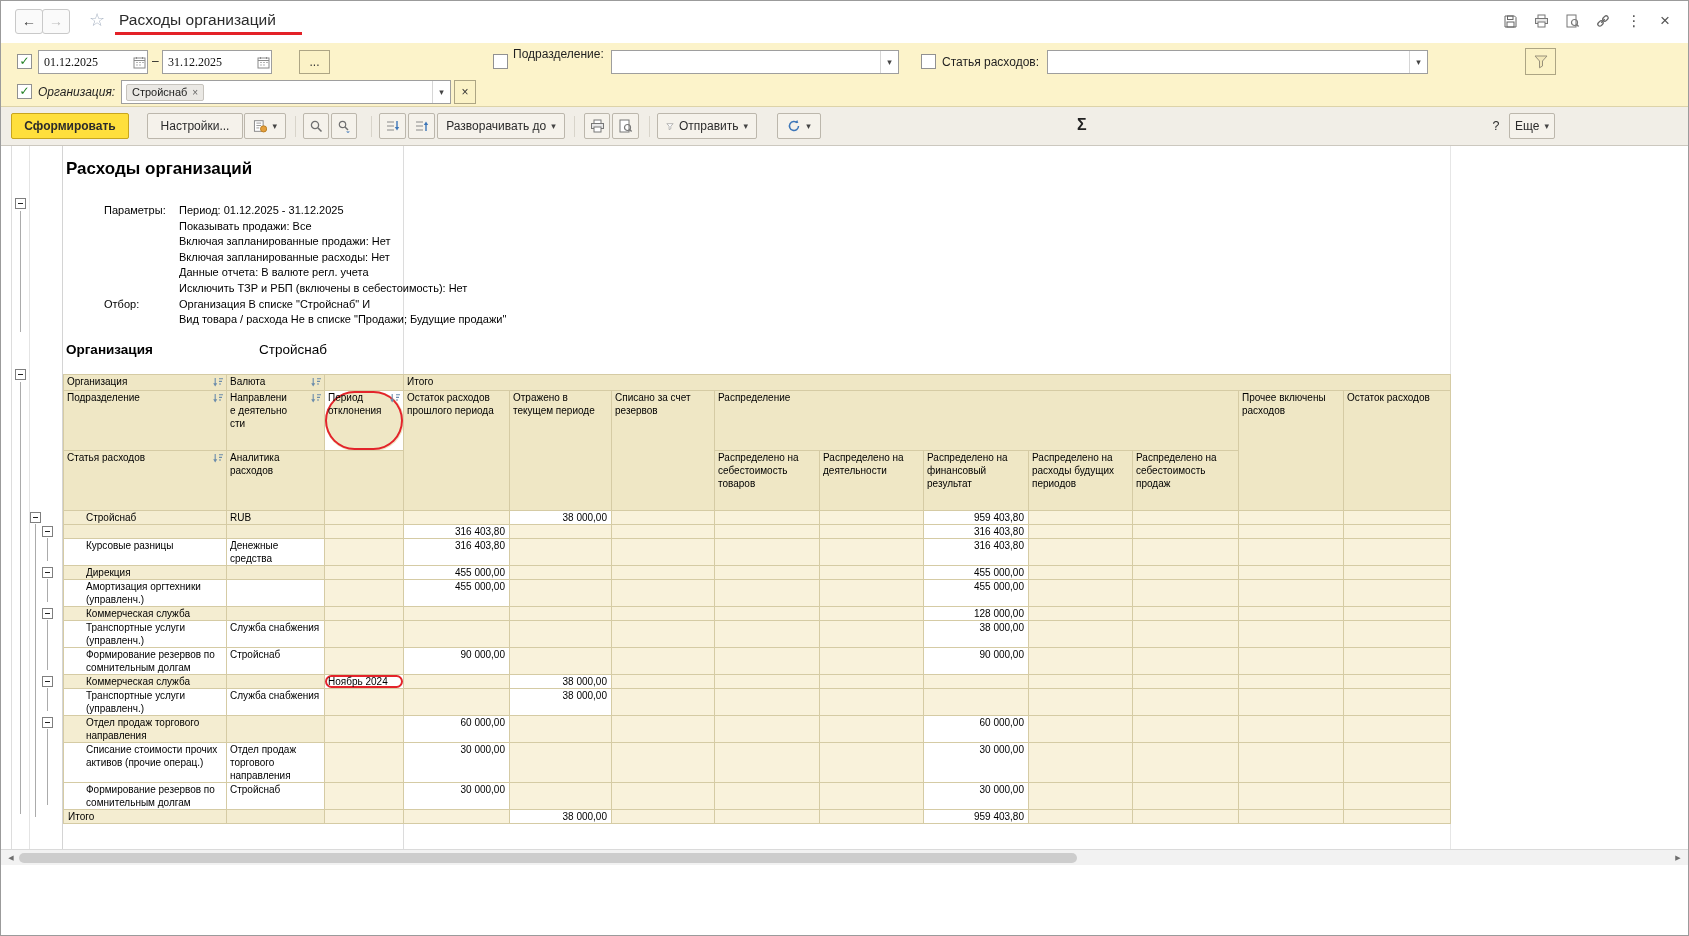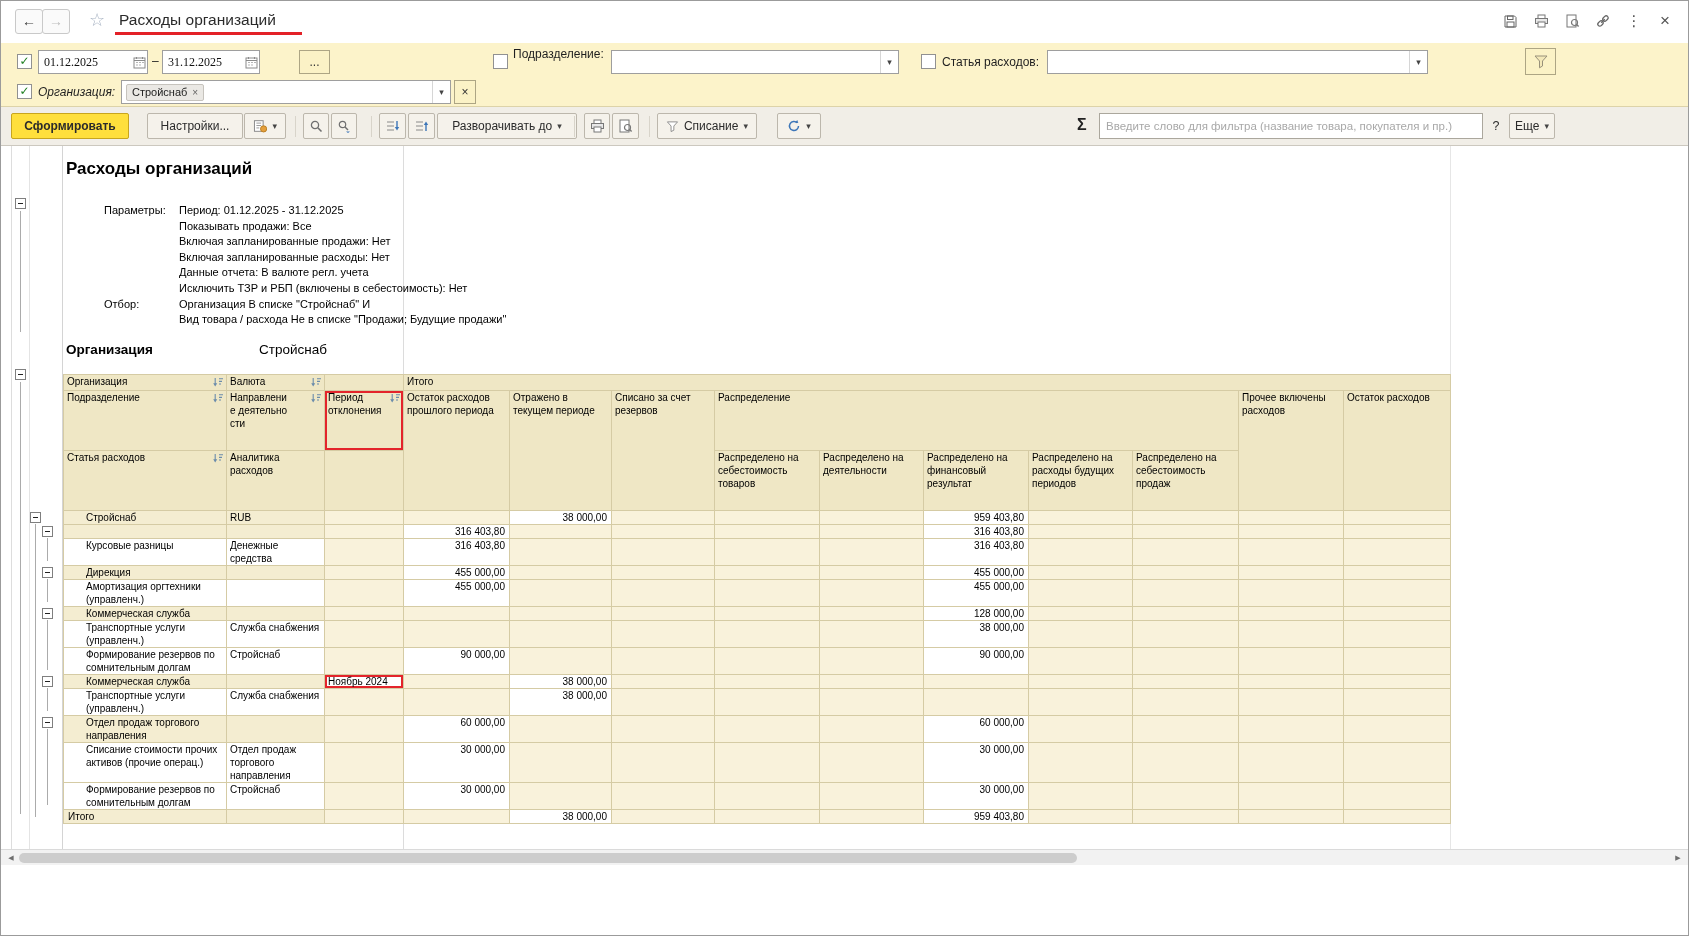--- a/index.html
+++ b/index.html
@@ -38,21 +38,21 @@
 
 #toolbar{position:absolute;left:0;top:106px;width:100%;height:39px;background:#F1EEE7;border-bottom:1px solid #CCC8BF;}
 .tbtn{position:absolute;top:6px;height:26px;border:1px solid #BCB7AC;background:#F5F2EB;border-radius:2px;display:flex;align-items:center;justify-content:center;gap:5px;font-size:12px;color:#2b2b2b;padding:0 8px;}
 #btn-generate{left:10px;width:118px;background:#FFDF3C;border-color:#C8A51E;font-weight:bold;}
 #btn-settings{left:146px;width:96px;}
 #btn-variants{left:243px;width:42px;}
 #btn-search{left:302px;width:26px;padding:0;}
 #btn-search-next{left:330px;width:26px;padding:0;}
 #btn-expand-rows{left:378px;width:27px;padding:0;}
 #btn-collapse-rows{left:407px;width:27px;padding:0;}
-#btn-expand-to{left:436px;width:140px;}
+#btn-expand-to{left:436px;width:128px;}
 #btn-print{left:583px;width:26px;padding:0;}
 #btn-preview{left:611px;width:27px;padding:0;}
 #btn-send{left:656px;width:100px;}
 #btn-refresh{left:776px;width:44px;}
 .sep{position:absolute;top:9px;width:1px;height:21px;background:#D8D4CA;}
 #sigma{position:absolute;left:1076px;top:9px;font-size:16px;font-weight:bold;color:#222;}
 #filter-input{position:absolute;left:1098px;top:6px;width:384px;height:26px;border:1px solid #ABA79D;background:#fff;font-size:11.5px;padding:0 6px;font-family:inherit;color:#333;}
 #filter-input::placeholder{color:#a8a8a8;}
 #btn-help{left:1486px;width:18px;padding:0;border:none;background:transparent;font-size:12.5px;}
 #btn-more{left:1508px;width:46px;}
@@ -84,21 +84,21 @@
 .hs{padding-right:14px !important;}
 .sort{position:absolute;right:2px;top:2px;}
 .narrow{display:inline-block;width:58px;word-break:break-all;}
 tbody .c-name{padding-left:22px !important;}
 tbody tr.r-t .c-name{padding-left:4px !important;}
 .num{text-align:right;padding-right:4px !important;}
 .empty{background:#F9F2DB;}
 .filled{background:#fff;}
 .t-tan{background:#F4EDD1;}
 .t-white{background:#fff;}
-.red-box{box-shadow:inset 0 0 0 2px #E3242B;}
+.red-box{box-shadow:inset 0 0 0 2px #E3242B;border-radius:30px;}
 
 
 #hscroll{position:absolute;left:0;top:848px;width:100%;height:16px;background:#F2F2F2;border-top:1px solid #DADADA;}
 .sc-btn{position:absolute;top:0;width:16px;height:15px;font-size:7px;line-height:15px;text-align:center;color:#6e6e6e;}
 #sc-left{left:2px;}
 #sc-right{right:2px;}
 #sc-thumb{position:absolute;left:18px;top:3px;width:1058px;height:10px;background:#CDCDCD;border-radius:5px;}
 </style>
 </head>
 <body>
@@ -156,21 +156,21 @@
       <input class="tfield" style="position: relative; width: 110px;" value="01.12.2025">
       <span class="cal"><svg width="13" height="13" viewBox="0 0 13 13">
             <rect x="1" y="2" width="11" height="10" fill="#fff" stroke="#8a8a8a"></rect>
             <path d="M1 4.5h11" stroke="#8a8a8a"></path>
             <path d="M3.5 1v2M9.5 1v2" stroke="#8a8a8a"></path>
             <path d="M3 6.5h2M6 6.5h2M9 6.5h2M3 9h2M6 9h2" stroke="#b5b5b5"></path>
           </svg></span>
     </div>
     <span class="flabel" style="left:151px;top:11px;">–</span>
     <div class="fwrap" style="left:161px;top:7px;">
-      <input class="tfield" style="position: relative; width: 98px;" value="31.12.2025">
+      <input class="tfield" style="position: relative; width: 110px;" value="31.12.2025">
       <span class="cal"><svg width="13" height="13" viewBox="0 0 13 13">
             <rect x="1" y="2" width="11" height="10" fill="#fff" stroke="#8a8a8a"></rect>
             <path d="M1 4.5h11" stroke="#8a8a8a"></path>
             <path d="M3.5 1v2M9.5 1v2" stroke="#8a8a8a"></path>
             <path d="M3 6.5h2M6 6.5h2M9 6.5h2M3 9h2M6 9h2" stroke="#b5b5b5"></path>
           </svg></span>
     </div>
     <div class="btn-plain" style="left:298px;top:7px;width:31px;">...</div>
 
     <div class="cb" style="left:492px;top:11px;"></div>
@@ -264,32 +264,31 @@
           <rect x="2" y="1" width="9" height="12" fill="#fff" stroke="#777"></rect>
           <circle cx="9.5" cy="8.5" r="3" fill="none" stroke="#777" stroke-width="1.2"></circle>
           <path d="M11.6 10.6l2 2" stroke="#777" stroke-width="1.4"></path>
         </svg>
     </div>
     <div class="sep" style="left:648px;"></div>
     <div class="tbtn" id="btn-send">
       <svg width="14" height="13" viewBox="0 0 14 13">
           <path d="M1.5 1.5h11L8.5 6v4.5l-3 1.5V6z" fill="#fff" stroke="#8a8a8a"></path>
         </svg>
-      <span>Списание</span>
+      <span>Отправить</span>
       <span class="caret2">▾</span>
     </div>
     <div class="tbtn" id="btn-refresh">
       <svg width="14" height="14" viewBox="0 0 14 14">
           <path d="M11.5 7a4.5 4.5 0 1 1-1.3-3.2" fill="none" stroke="#3d76b8" stroke-width="1.5"></path>
           <path d="M10.3 1l1 3.1-3.1-.7z" fill="#3d76b8"></path>
         </svg>
       <span class="caret2">▾</span>
     </div>
     <span id="sigma">Σ</span>
-    <input id="filter-input" placeholder="Введите слово для фильтра (название товара, покупателя и пр.)" style="">
     <div class="tbtn" id="btn-help">
         <span>?</span>
       </div>
     <div class="tbtn" id="btn-more">
       <span>Еще</span>
       <span class="caret2">▾</span>
     </div>
   </div>
 
   <div id="report-area">

